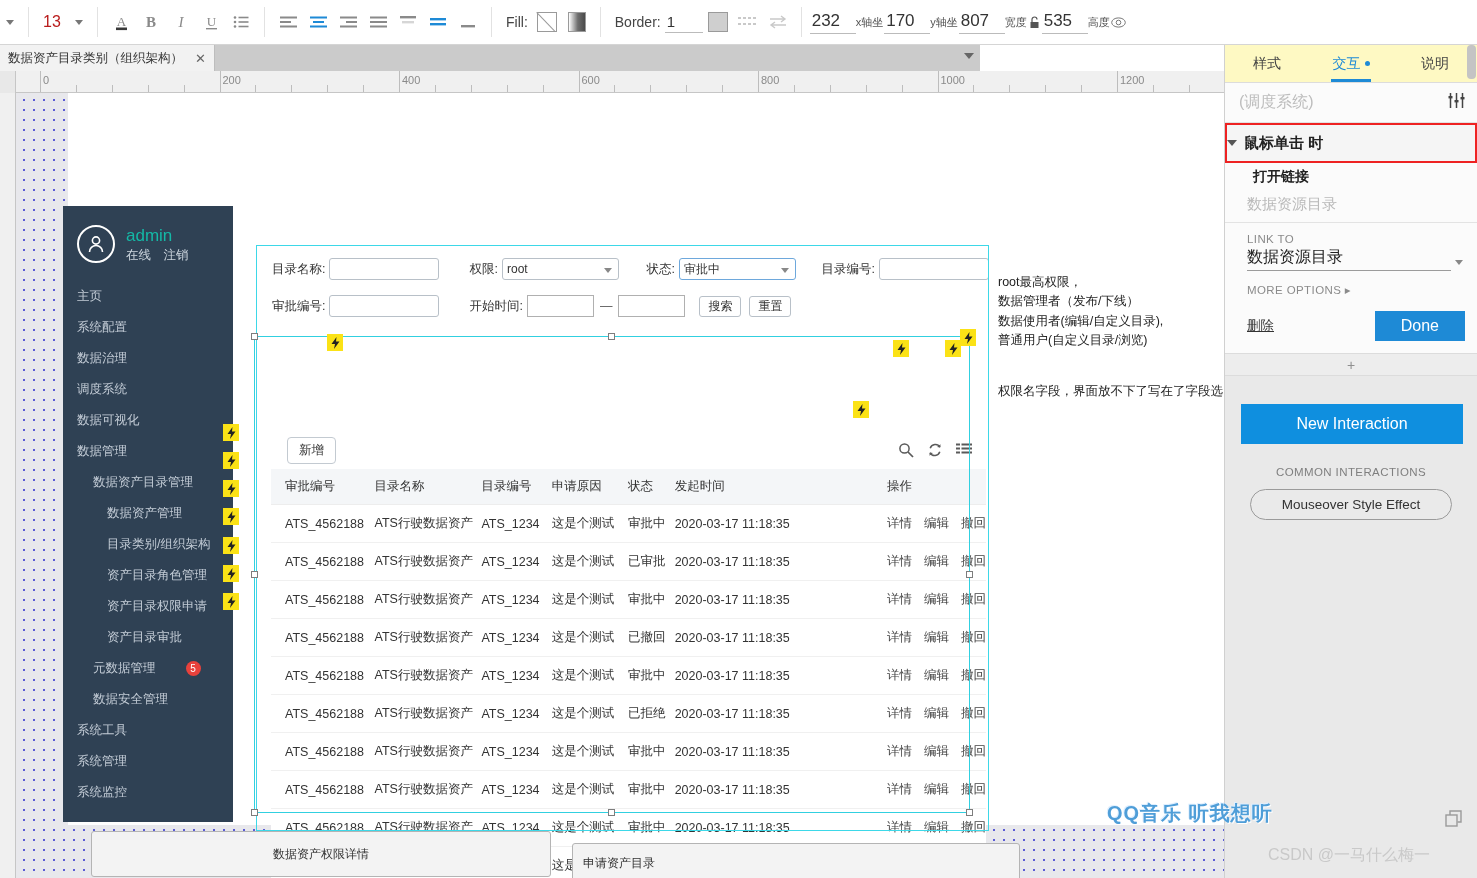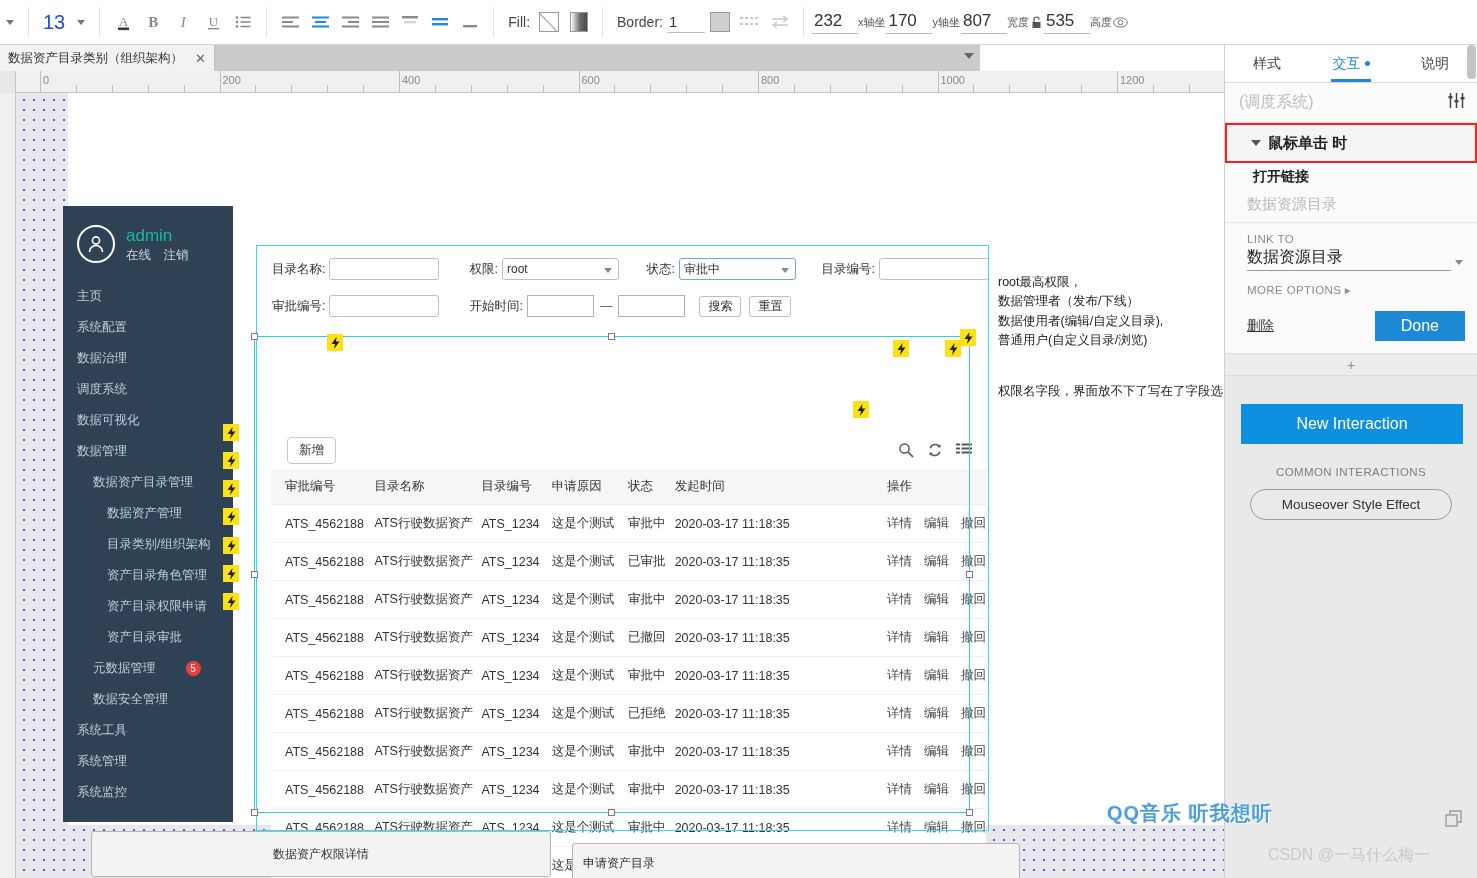--- a/index.html
+++ b/index.html
@@ -19,22 +19,22 @@
     background: #ffffff; border-bottom: 1px solid #d5d5d5;
     display: flex; align-items: center;
   }
   .tb-sep { width: 1px; height: 30px; background: #e2e2e2; margin: 0 8px; }
   .tb-caret {
     width: 0; height: 0; border-left: 4px solid transparent;
     border-right: 4px solid transparent; border-top: 5px solid #777;
     margin: 0 6px;
   }
   .tb-fontsize {
-    font-size: 20px; color: #1d4ed8; padding: 2px 6px; min-width: 32px;
-    text-align: right;
+    font-size: 16px; color: #b91c1c; padding: 2px 6px; min-width: 32px;
+    text-align: left;
   }
   .tb-icon {
     display: inline-flex; align-items: center; justify-content: center;
     width: 30px; height: 30px; color: #8a8a8a; font-size: 17px;
     cursor: pointer;
   }
   .tb-icon.blue { color: #1e8ad6; }
   .tb-label { font-size: 14px; color: #444; margin-left: 6px; margin-right: 4px; }
   .tb-underline-input {
     border: none; border-bottom: 1px solid #bbb; background: transparent;
@@ -270,21 +270,21 @@
     position: absolute; left: 1268px; top: 845px; font-size: 16px;
     color: #c9c9c9; white-space: nowrap; z-index: 60;
   }
 
   
   .rpanel {
     position: absolute; left: 1224px; top: 45px; width: 253px; height: 833px;
     background: #e9e9e9; border-left: 1px solid #d0d0d0;
   }
   .rp-tabs {
-    height: 38px; background: #ffffff; display: flex; align-items: stretch;
+    height: 38px; background: #fef9c3; display: flex; align-items: stretch;
     border-bottom: 1px solid #dcdcdc;
   }
   .rp-tab {
     flex: 1; display: flex; align-items: center; justify-content: center;
     font-size: 14px; color: #444; position: relative; cursor: pointer;
   }
   .rp-tab.active { color: #1e8ad6; }
   .rp-tab.active::after {
     content: ""; position: absolute; bottom: 0; left: 26%; width: 48%;
     height: 3px; background: #1e8ad6;
@@ -294,21 +294,21 @@
     margin-left: 4px; display: inline-block;
   }
   .rp-shapename {
     height: 40px; background: #fbfbfb; display: flex; align-items: center;
     justify-content: space-between; padding: 0 12px 0 14px;
     border-bottom: 1px solid #e2e2e2;
     font-size: 16px; color: #bdbdbd;
   }
   .rp-eventrow {
     position: relative; background: #f5f5f5; border: 2px solid #ee2222;
-    height: 40px; display: flex; align-items: center; padding-left: 24px;
+    height: 40px; display: flex; align-items: center; padding-left: 0;
     font-size: 15px; font-weight: bold; color: #222;
   }
   .rp-tri {
     width: 0; height: 0; border-left: 5px solid transparent;
     border-right: 5px solid transparent; border-top: 6px solid #555;
     margin-right: 7px;
   }
   .rp-case {
     background: #fbfbfb; padding: 5px 0 6px 28px; font-size: 14px;
     font-weight: bold; color: #222;

